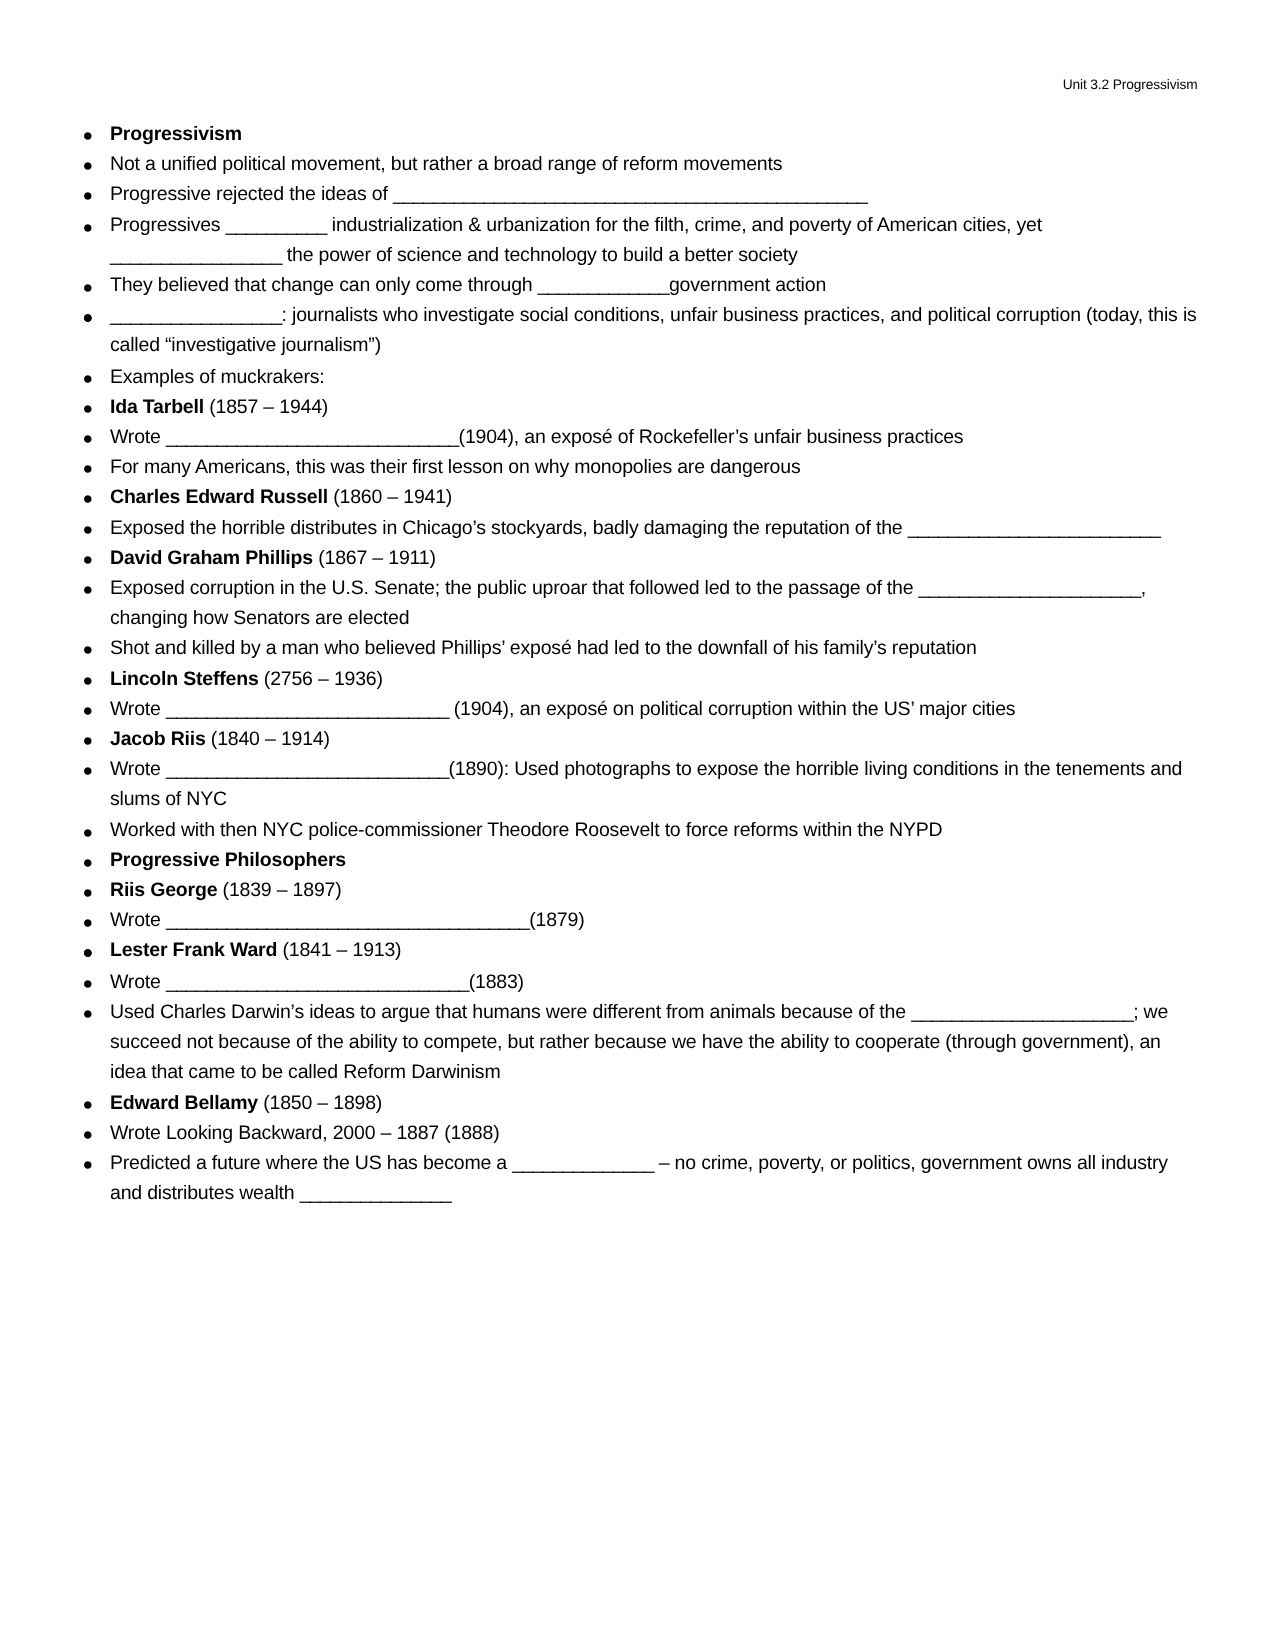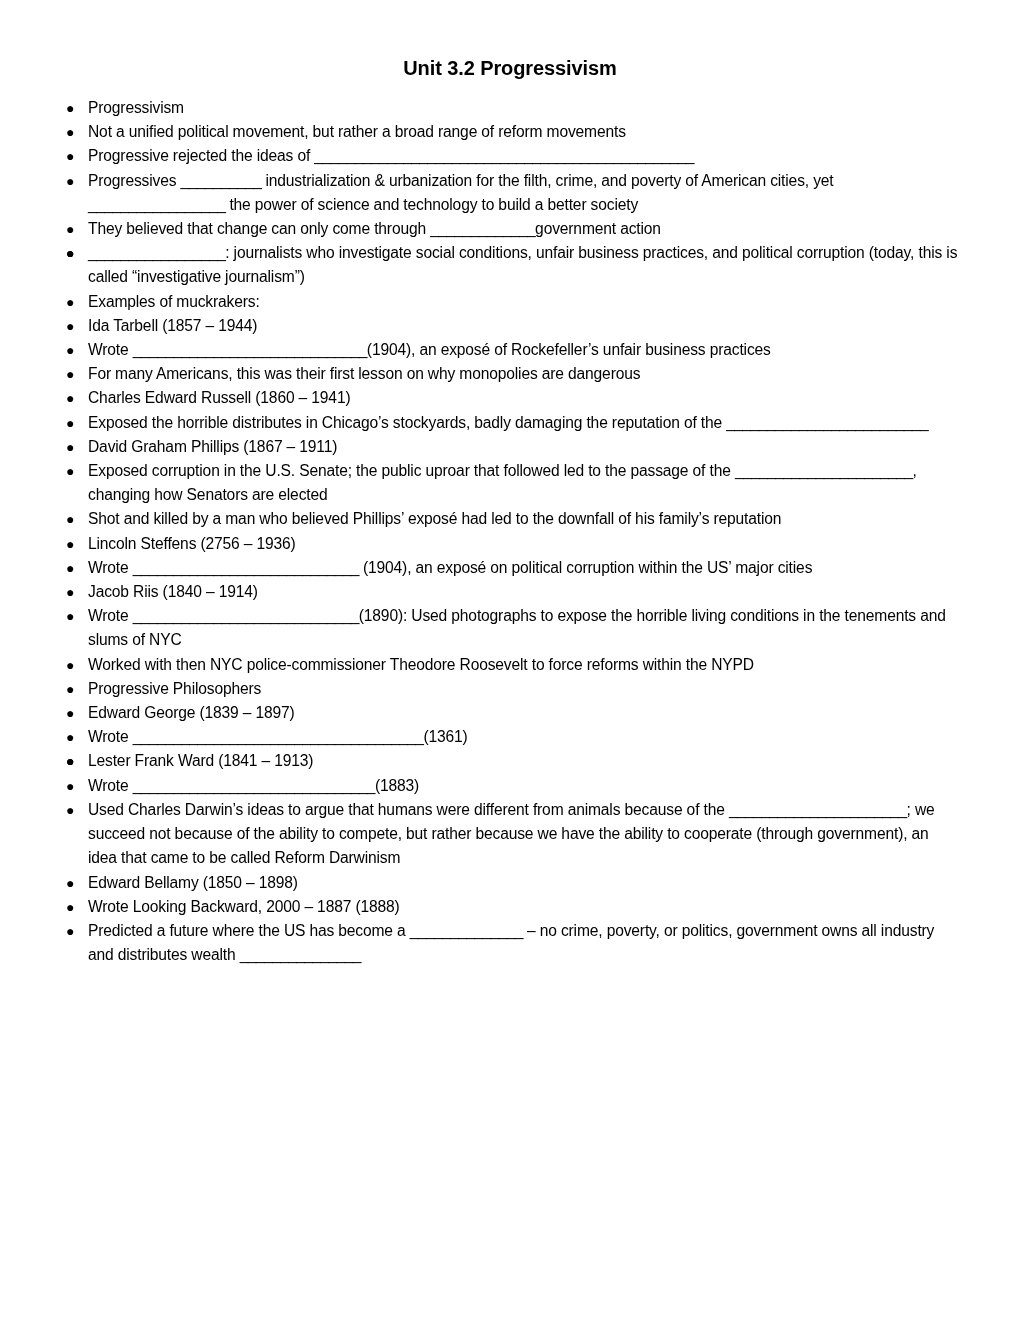--- a/index.html
+++ b/index.html
@@ -15,23 +15,23 @@
     overflow: hidden;
   }
   #page {
     position: relative;
     width: 1020px;
     height: 1320px;
     box-sizing: border-box;
     padding: 58px 62px 0 62px;
   }
   #doc-title {
-    text-align: center;
-    font-size: 20px;
-    font-weight: bold;
+    text-align: right;
+    font-size: 11px;
+    font-weight: normal;
     line-height: 20px;
     margin: 0 0 18px 0;
     letter-spacing: -0.1px;
   }
   ul.lvl {
     list-style: none;
     margin: 0;
     padding: 0;
   }
   li.item {
@@ -48,21 +48,21 @@
     left: 4px;
     top: 0;
     font-size: 14px;
     line-height: 24.2px;
   }
   
   .d1 { margin-left: 26px; }
   .d2 { margin-left: 62px; }
   .d3 { margin-left: 62px; }
 
-  .b { font-weight: normal; }
+  .b { font-weight: bold; }
   .i { }
   .blank { text-decoration: none; white-space: pre; letter-spacing: -0.6px; }
 </style>
 </head>
 <body>
 
 <div id="page">
 
   <div id="doc-title">Unit 3.2 Progressivism</div>
 
@@ -183,26 +183,26 @@
 
     <li class="item">
       <span class="bullet">●</span>
       <span class="b">Progressive Philosophers</span>
     </li>
 
     <ul class="lvl d1">
 
       <li class="item">
         <span class="bullet">●</span>
-        <span class="b">Edward George</span><span> (1839 – 1897)</span>
-      </li>
-      <ul class="lvl d2">
-        <li class="item">
-          <span class="bullet">●</span>
-          <span>Wrote </span><span class="blank">____________________________________</span><span>(1361)</span>
+        <span class="b">Riis George</span><span> (1839 – 1897)</span>
+      </li>
+      <ul class="lvl d2">
+        <li class="item">
+          <span class="bullet">●</span>
+          <span>Wrote </span><span class="blank">____________________________________</span><span>(1879)</span>
         </li>
         <li class="item">
           <span class="bullet">●</span>
         </li>
         <li class="item">
           <span class="bullet">●</span>
         </li>
       </ul>
 
       <li class="item">

